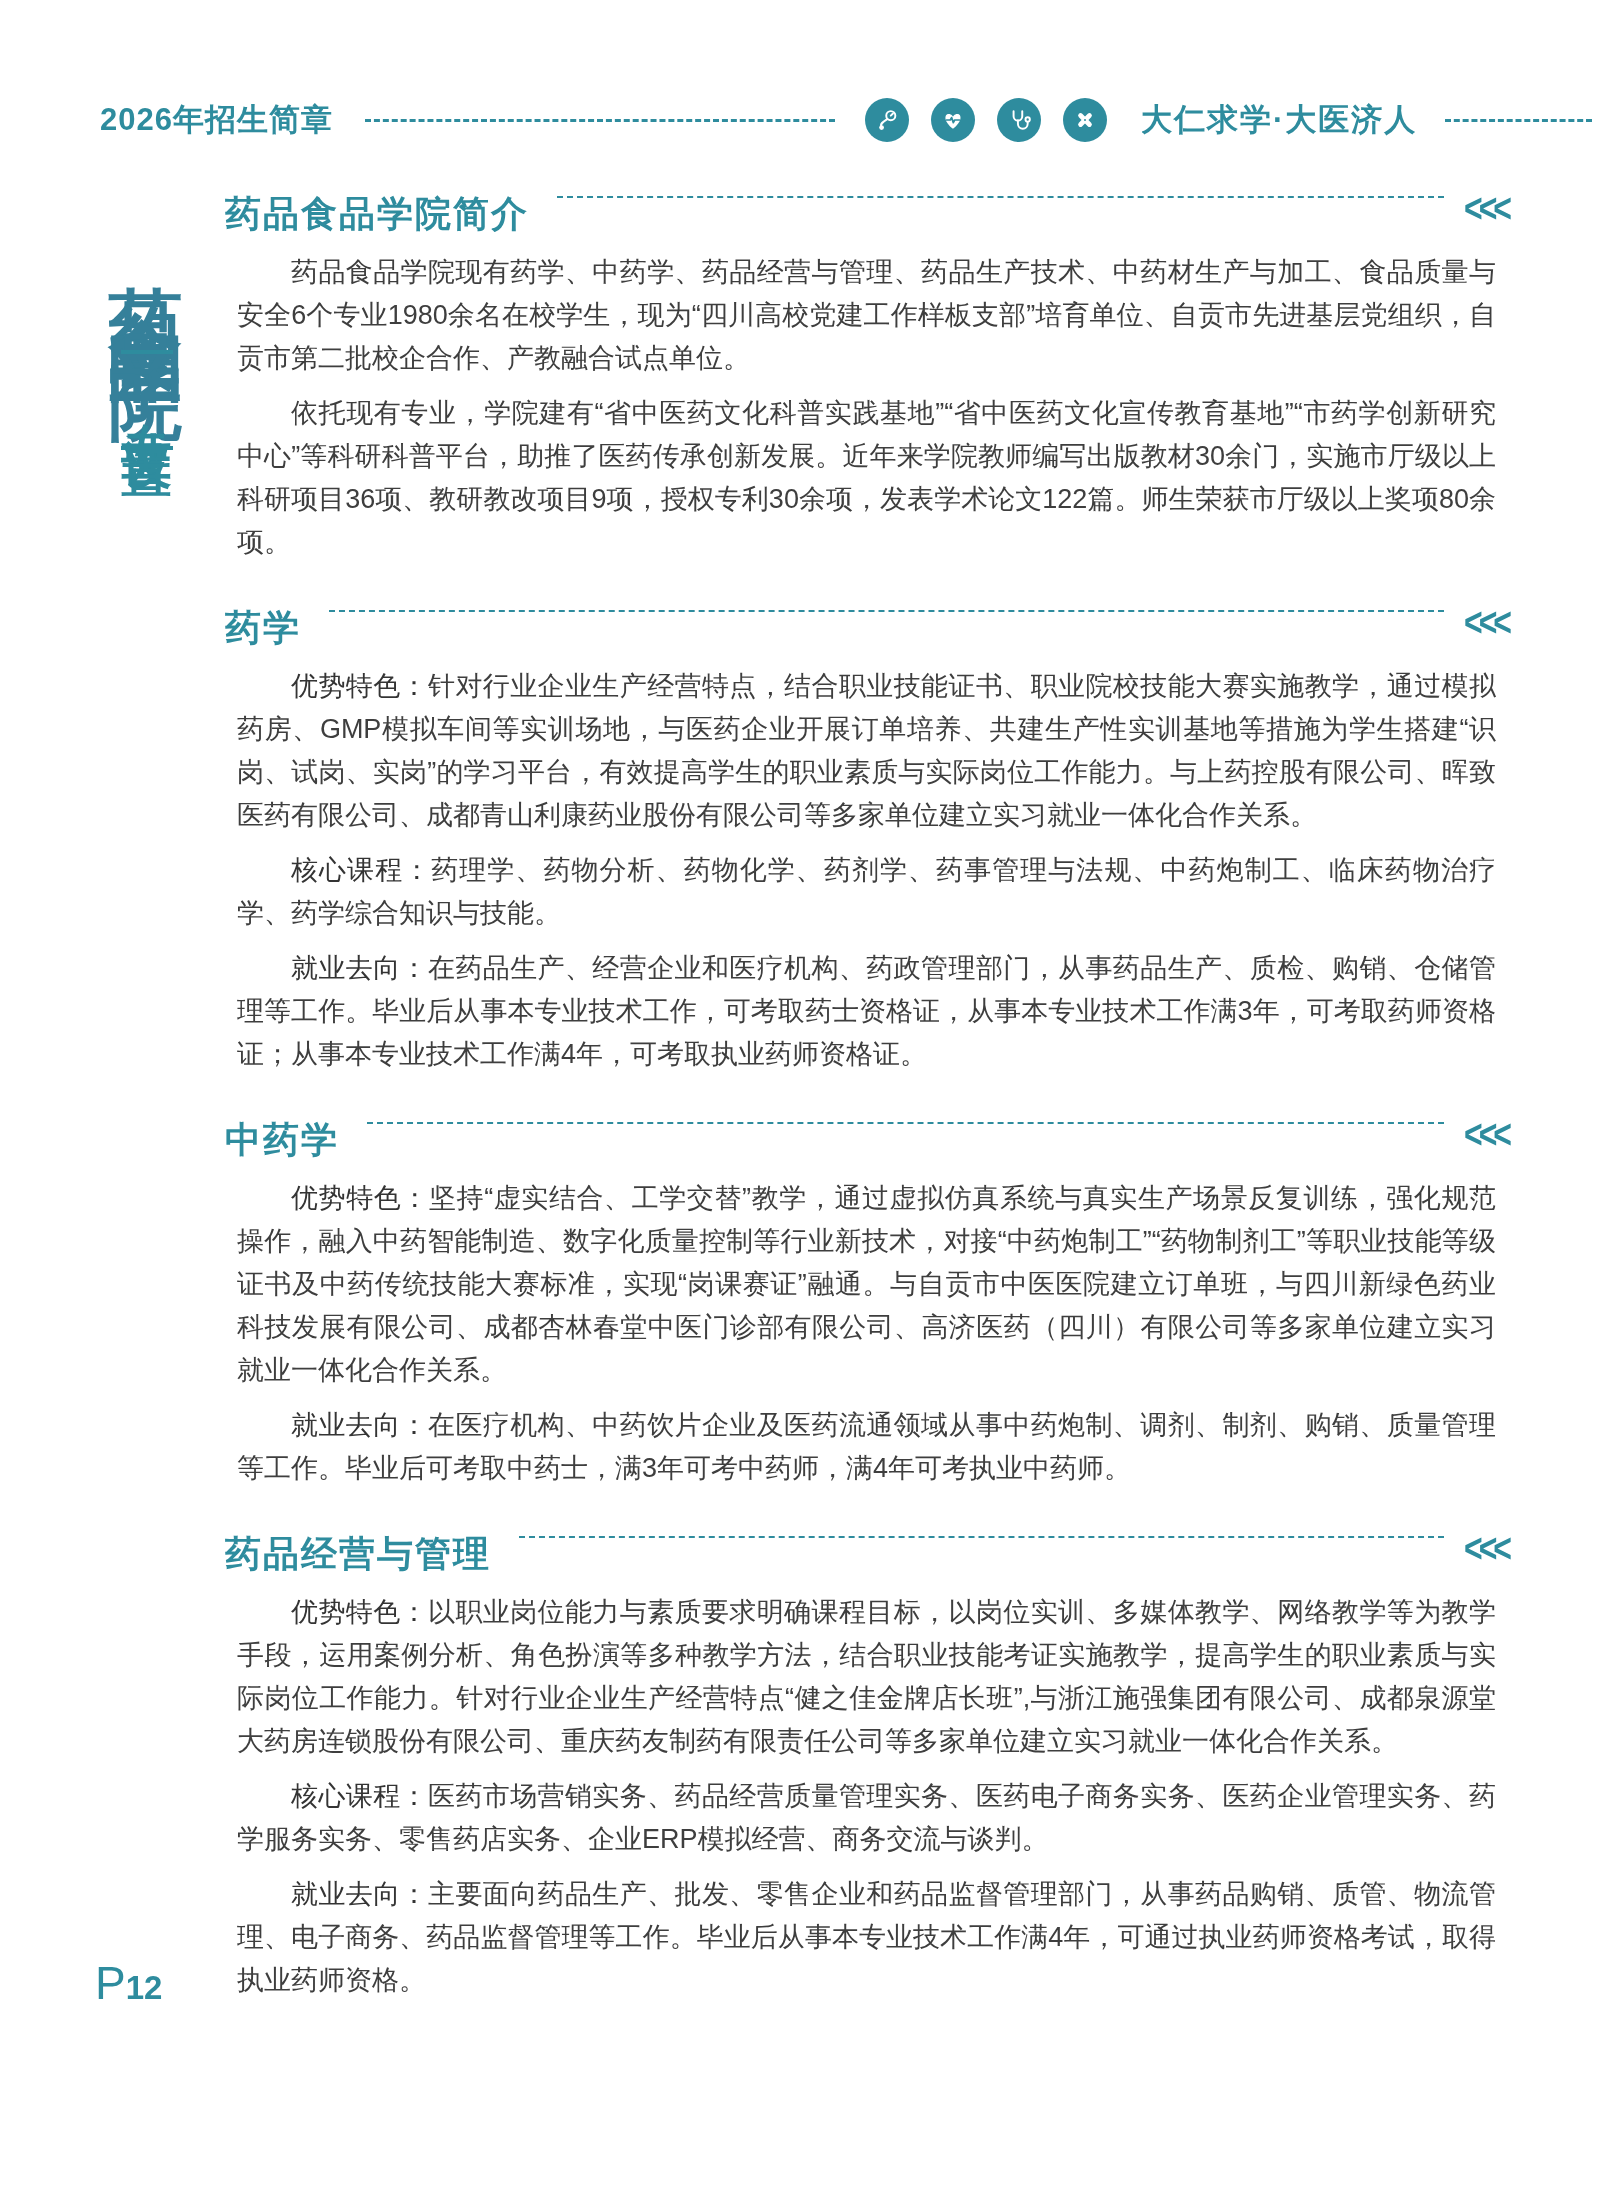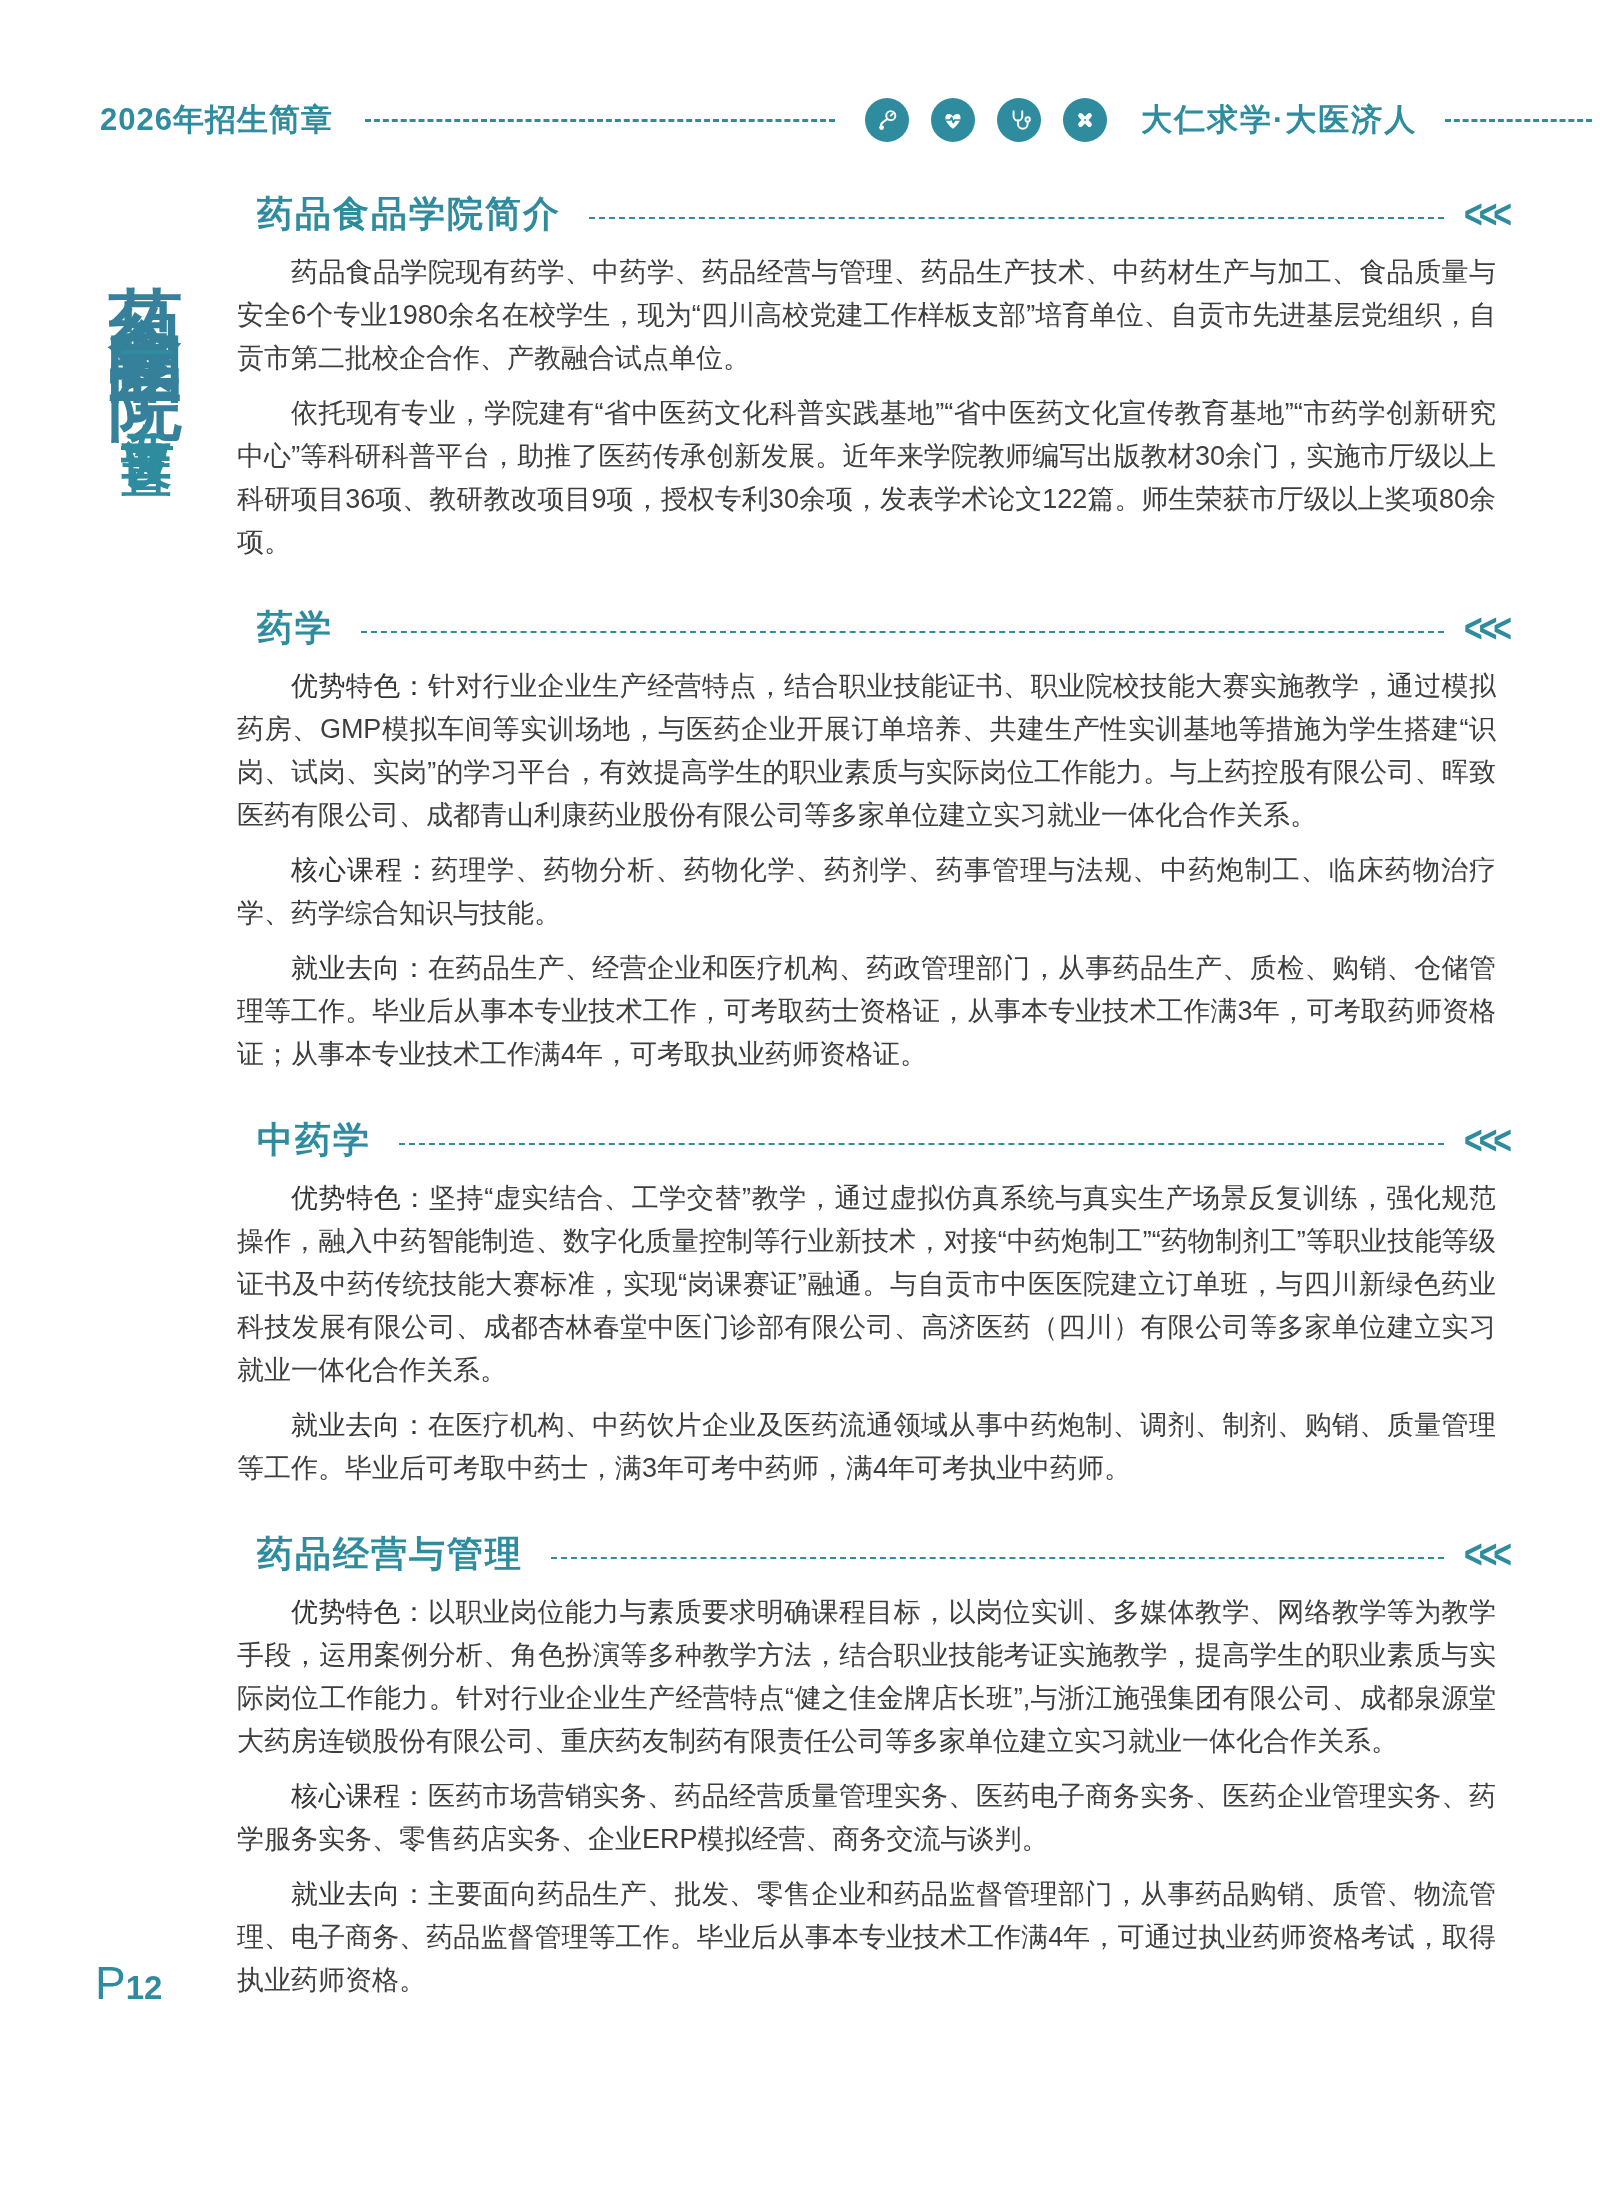--- a/index.html
+++ b/index.html
@@ -21,21 +21,21 @@
   .content{display:flex;margin:46px 0 0 95px;}
   aside{width:104px;display:flex;flex-direction:column;align-items:center;flex:0 0 auto;padding-top:36px;}
   .v-title{writing-mode:vertical-rl;text-orientation:upright;font-size:74px;line-height:1;
            font-weight:900;color:#35809a;letter-spacing:16px;font-family:"DejaVu Serif",serif;}
   .v-rule{width:52px;border-top:4px solid var(--accent);margin:28px 0;}
   .v-sub{writing-mode:vertical-rl;text-orientation:upright;font-size:50px;line-height:1;
          font-weight:700;color:var(--accent);letter-spacing:9px;}
 
   main{flex:1;margin-left:26px;margin-right:92px;}
   section{margin-bottom:40px;}
-  .sec-head{display:flex;align-items:center;margin-bottom:12px;margin-left:32px;}
+  .sec-head{display:flex;align-items:flex-start;margin-bottom:12px;}
   .sec-head h2{font-size:36px;color:var(--accent);font-weight:600;margin:0;letter-spacing:2px;white-space:nowrap;}
   .sec-dash{flex:1;border-top:2px dashed var(--accent);height:0;margin:6px 20px 0 28px;}
   .chev{color:var(--accent);font-size:32px;font-weight:900;letter-spacing:-4px;transform:scaleY(1.25);white-space:nowrap;}
 
   p{margin:12px;font-size:27px;line-height:43px;color:#3e3e3e;text-align:justify;text-indent:2em;}
   p + p{margin-top:4px;}
   .lab{font-weight:400;color:#343434;}
 
   
   .pnum{position:absolute;left:95px;top:1956px;color:var(--accent);white-space:nowrap;}

